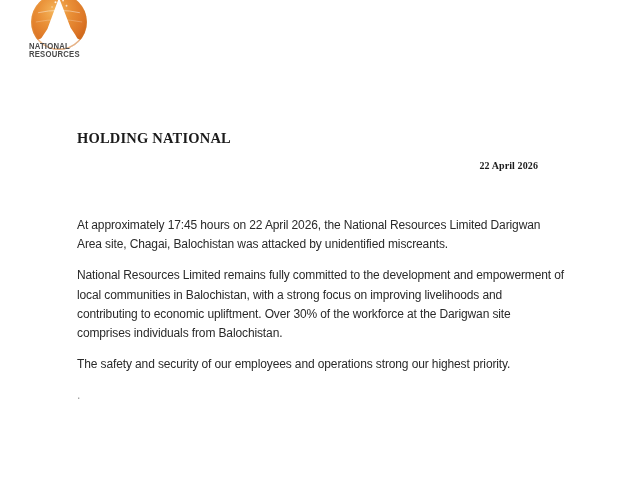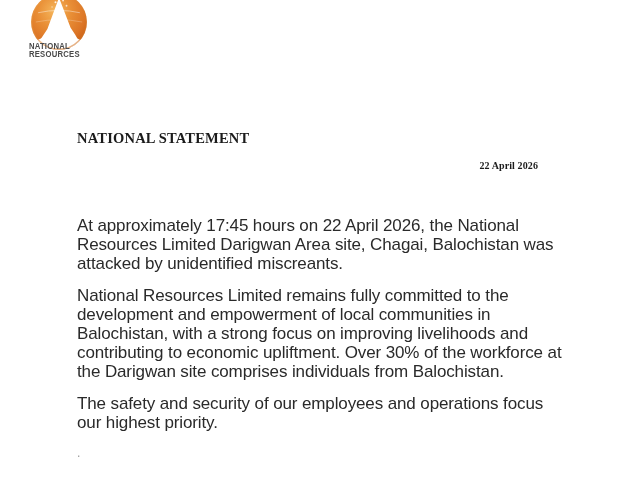--- a/index.html
+++ b/index.html
@@ -86,21 +86,21 @@
 
   
   .body-copy {
     position: absolute;
     left: 77px;
     top: 216px;
     width: 487px;
   }
   .para {
     font-family: "Liberation Sans", sans-serif;
-    font-size: 17px;
+    font-size: 12px;
     line-height: 19.2px;
     color: #2a2a2a;
     margin: 0 0 12px 0;
     text-align: left;
     letter-spacing: -0.12px;
   }
   .para:last-child {
     margin-bottom: 0;
   }
   .trailing-dot {
@@ -155,24 +155,24 @@
 
         <circle cx="50" cy="50" r="47" fill="none" stroke="url(#rimGrad)" stroke-width="2.4" stroke-opacity="0.55"></circle>
       </svg>
     </div>
     <div class="logo-wordmark">
       <span class="wm-line">NATIONAL</span>
       <span class="wm-line">RESOURCES</span>
     </div>
   </div>
 
-  <div class="doc-title">NATIONAL STATEMENT</div>
+  <div class="doc-title">HOLDING NATIONAL</div>
 
   <div class="doc-date">22 April 2026</div>
 
   <div class="body-copy">
     <p class="para">At approximately 17:45 hours on 22 April 2026, the National Resources Limited Darigwan Area site, Chagai, Balochistan was attacked by unidentified miscreants.</p>
     <p class="para">National Resources Limited remains fully committed to the development and empowerment of local communities in Balochistan, with a strong focus on improving livelihoods and contributing to economic upliftment. Over 30% of the workforce at the Darigwan site comprises individuals from Balochistan.</p>
-    <p class="para">The safety and security of our employees and operations focus our highest priority.</p>
+    <p class="para">The safety and security of our employees and operations strong our highest priority.</p>
     <p class="trailing-dot">.</p>
   </div>
 
 </div>
 
 </body></html>

